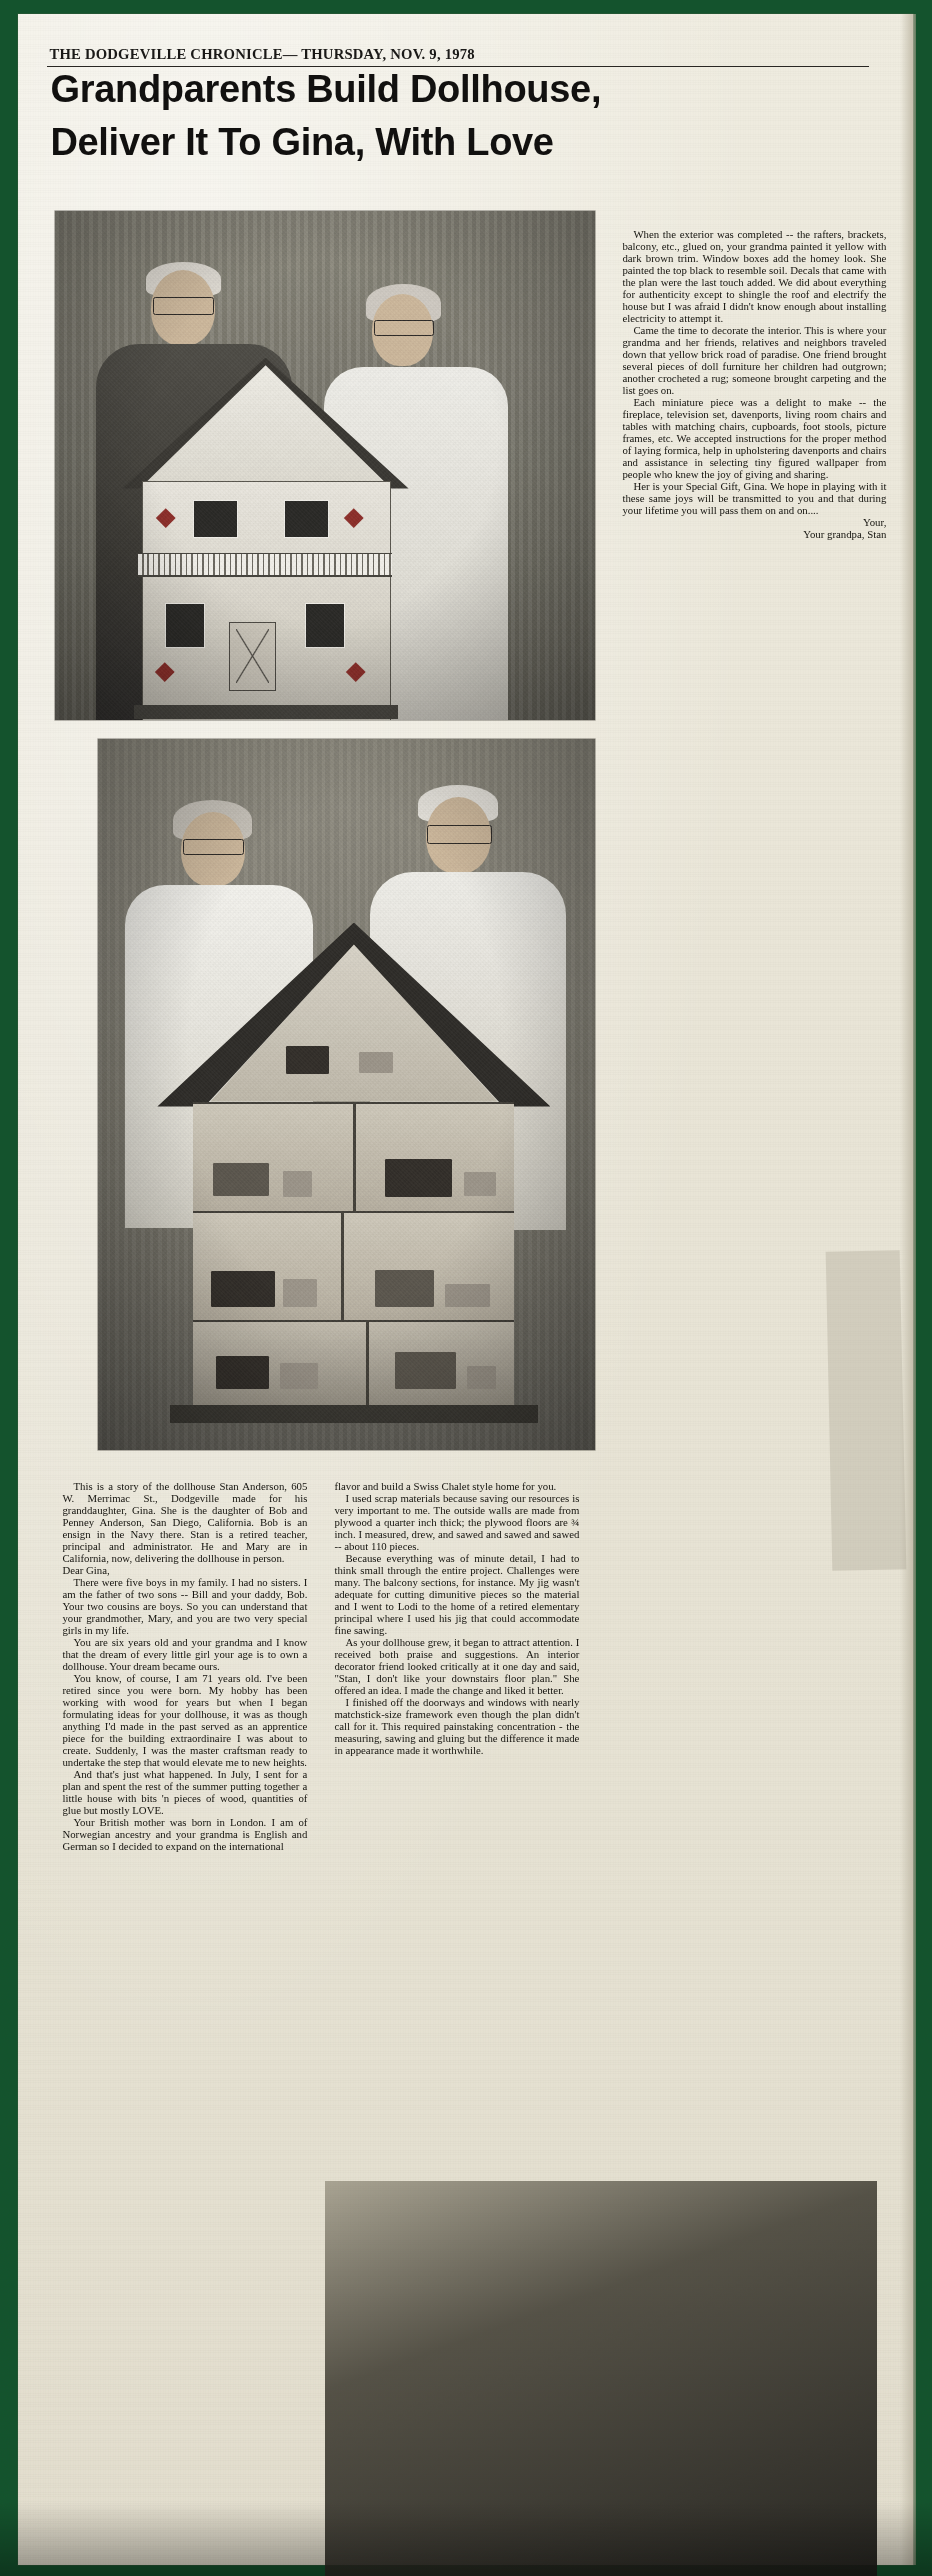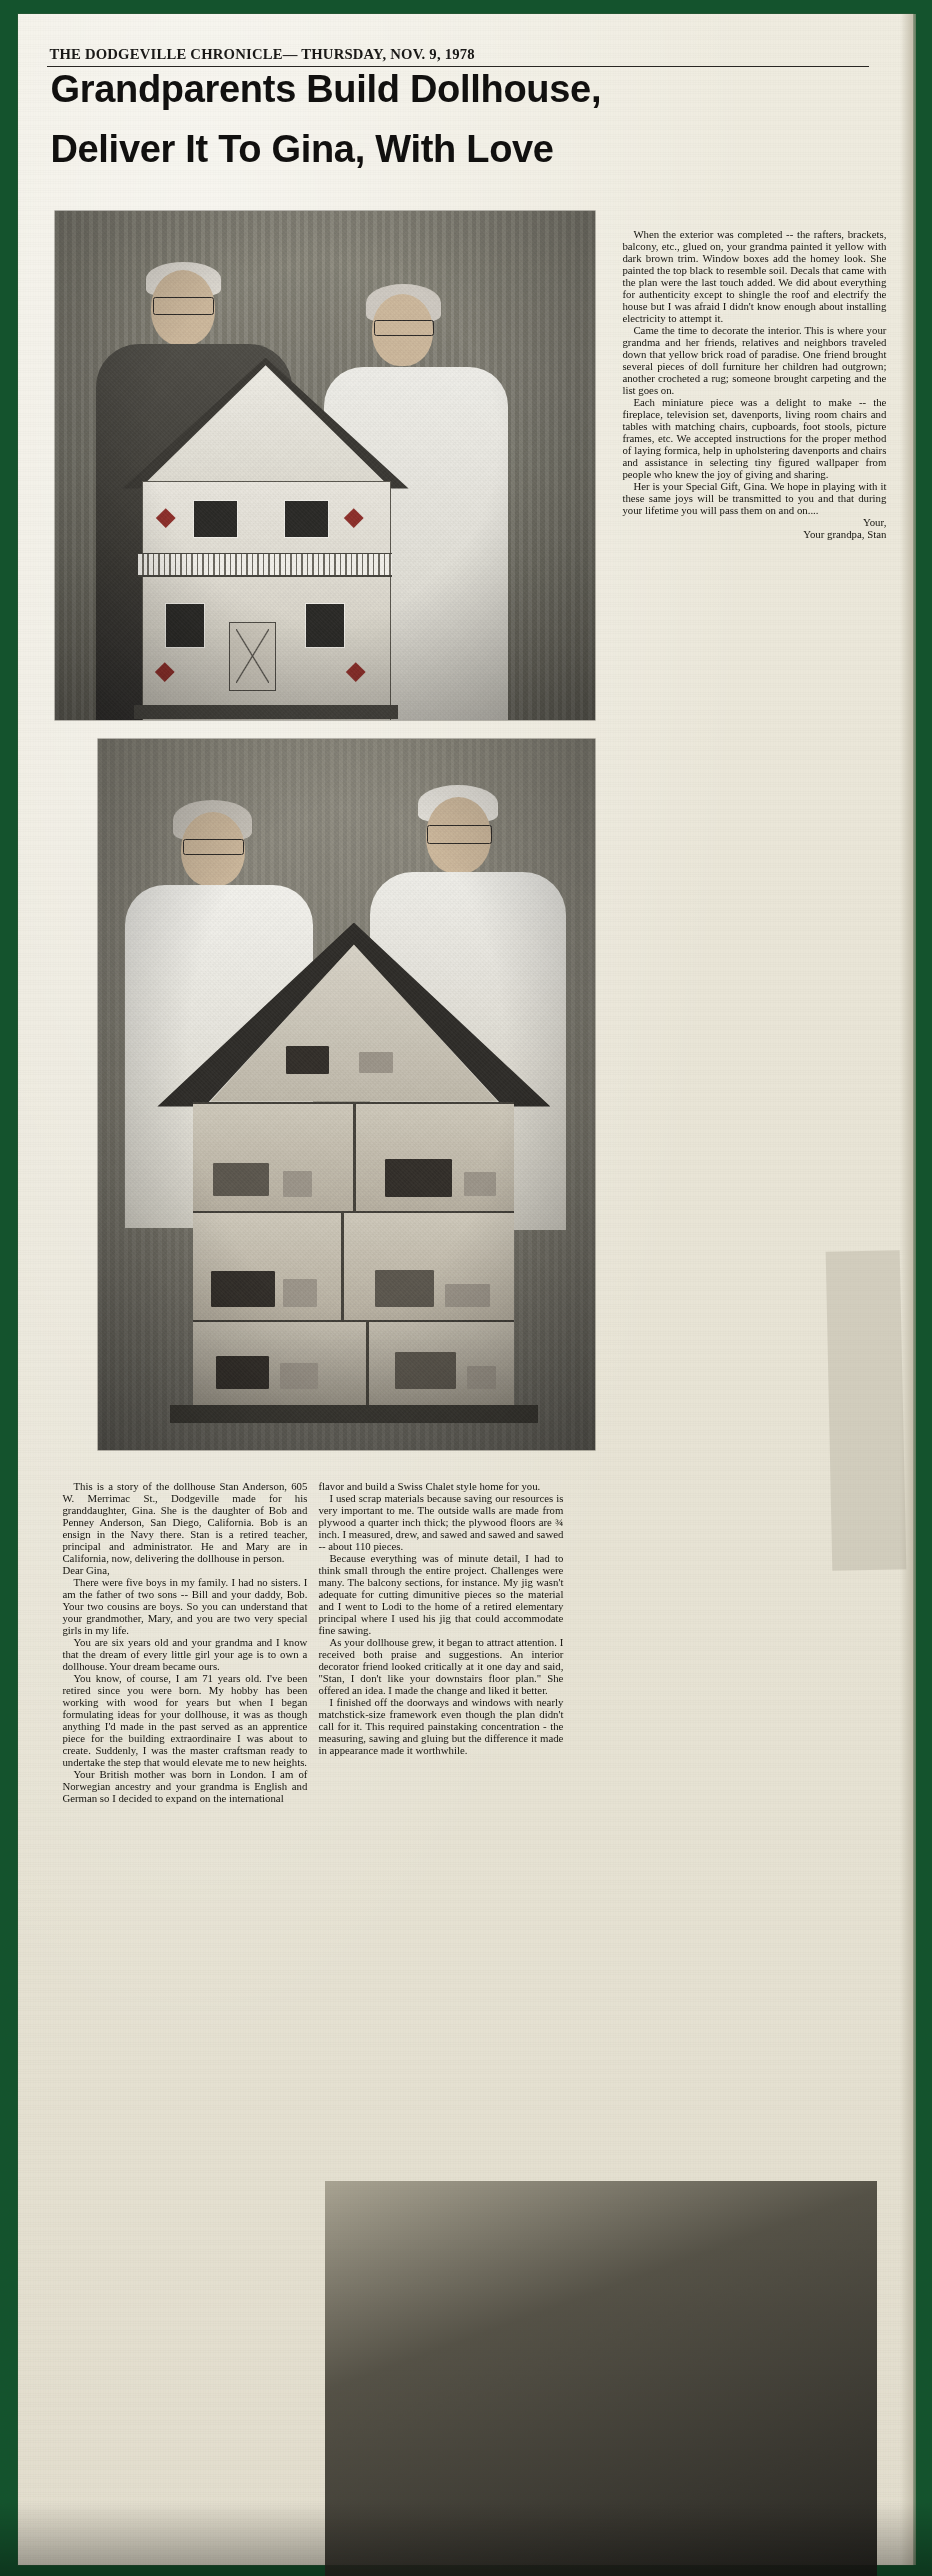--- a/index.html
+++ b/index.html
@@ -80,21 +80,21 @@
     left: 32px;
     top: 56px;
     width: 834px;
     color: #121110;
     font-family: "Liberation Sans", sans-serif;
     font-weight: bold;
     font-size: 38px;
     line-height: 1.02;
     letter-spacing: -0.3px;
   }
-  #headline .l2 { display: block; margin-top: 22px; }
+  #headline .l2 { display: block; margin-top: 15px; }
 
   
   .photo {
     position: absolute;
     background: #6d6a62;
     overflow: hidden;
     box-shadow: 0 0 0 0.6px rgba(40,38,32,0.5);
   }
   #photo-top { left: 37px; top: 197px; width: 540px; height: 509px; }
   #photo-bottom { left: 80px; top: 725px; width: 497px; height: 711px; }
@@ -259,21 +259,21 @@
   }
   .col p { margin: 0 0 0 0; text-indent: 11px; }
   .col p.noind { text-indent: 0; }
   .col p.sig { text-indent: 0; text-align: right; }
 
   
   #col-right { left: 604px; top: 214px; width: 264px; }
 
   
   #col-l { left: 44px;  top: 1466px; width: 245px; }
-  #col-m { left: 300px; top: 1466px; width: 245px; }
+  #col-m { left: 316px; top: 1466px; width: 245px; }
 
   
   .tape {
     position:absolute;
     background: rgba(170,164,146,0.35);
   }
   #tape1 { left: 829px; top: 1251px; width: 74px; height: 319px; transform: rotate(-1.2deg); }
   #corner-fold {
     position:absolute; left: 325px; top: 2181px; width: 552px; height: 399px;
     background: linear-gradient(160deg, rgba(120,114,96,0.55) 0%, rgba(60,57,47,0.85) 35%, rgba(30,29,25,0.95) 100%);
@@ -401,20 +401,21 @@
       <p class="sig">Your,</p>
       <p class="sig">Your grandpa, Stan</p>
     </div>
 
     <div class="col" id="col-l">
       <p>This is a story of the dollhouse Stan Anderson, 605 W. Merrimac St., Dodgeville made for his granddaughter, Gina. She is the daughter of Bob and Penney Anderson, San Diego, California. Bob is an ensign in the Navy there. Stan is a retired teacher, principal and administrator. He and Mary are in California, now, delivering the dollhouse in person.</p>
       <p class="noind">Dear Gina,</p>
       <p>There were five boys in my family. I had no sisters. I am the father of two sons -- Bill and your daddy, Bob. Your two cousins are boys. So you can understand that your grandmother, Mary, and you are two very special girls in my life.</p>
       <p>You are six years old and your grandma and I know that the dream of every little girl your age is to own a dollhouse. Your dream became ours.</p>
       <p>You know, of course, I am 71 years old. I've been retired since you were born. My hobby has been working with wood for years but when I began formulating ideas for your dollhouse, it was as though anything I'd made in the past served as an apprentice piece for the building extraordinaire I was about to create. Suddenly, I was the master craftsman ready to undertake the step that would elevate me to new heights.</p>
+      <p>And that's just what happened. In July, I sent for a plan and spent the rest of the summer putting together a little house with bits 'n pieces of wood, quantities of glue but mostly LOVE.</p>
       <p>Your British mother was born in London. I am of Norwegian ancestry and your grandma is English and German so I decided to expand on the international</p>
     </div>
 
     <div class="col" id="col-m">
       <p class="noind">flavor and build a Swiss Chalet style home for you.</p>
       <p>I used scrap materials because saving our resources is very important to me. The outside walls are made from plywood a quarter inch thick; the plywood floors are ¾ inch. I measured, drew, and sawed and sawed and sawed -- about 110 pieces.</p>
       <p>Because everything was of minute detail, I had to think small through the entire project. Challenges were many. The balcony sections, for instance. My jig wasn't adequate for cutting dimunitive pieces so the material and I went to Lodi to the home of a retired elementary principal where I used his jig that could accommodate fine sawing.</p>
       <p>As your dollhouse grew, it began to attract attention. I received both praise and suggestions. An interior decorator friend looked critically at it one day and said, "Stan, I don't like your downstairs floor plan." She offered an idea. I made the change and liked it better.</p>
       <p>I finished off the doorways and windows with nearly matchstick-size framework even though the plan didn't call for it. This required painstaking concentration - the measuring, sawing and gluing but the difference it made in appearance made it worthwhile.</p>
     </div>

